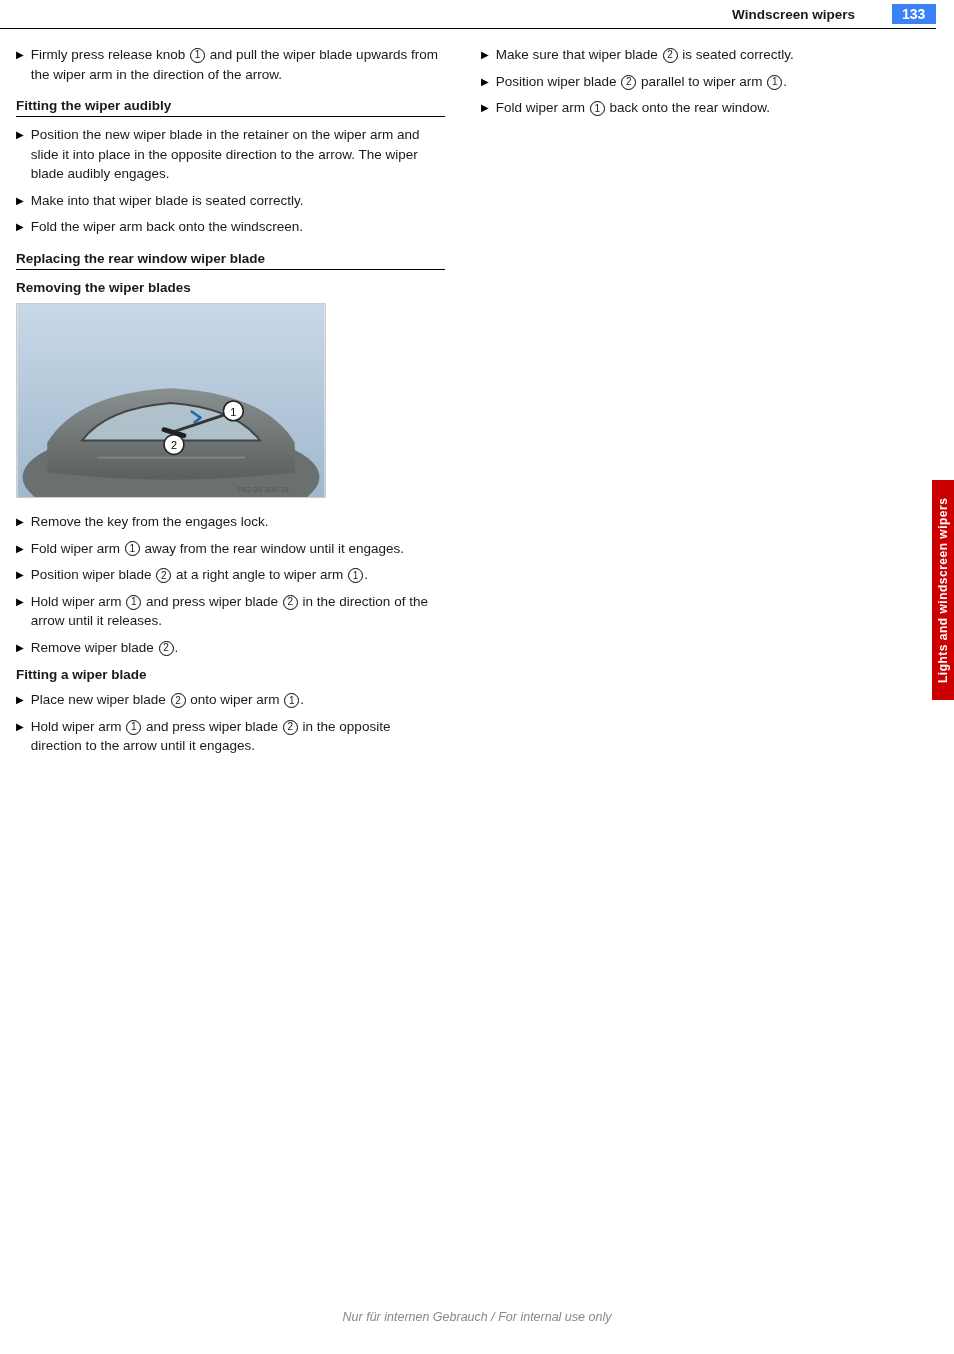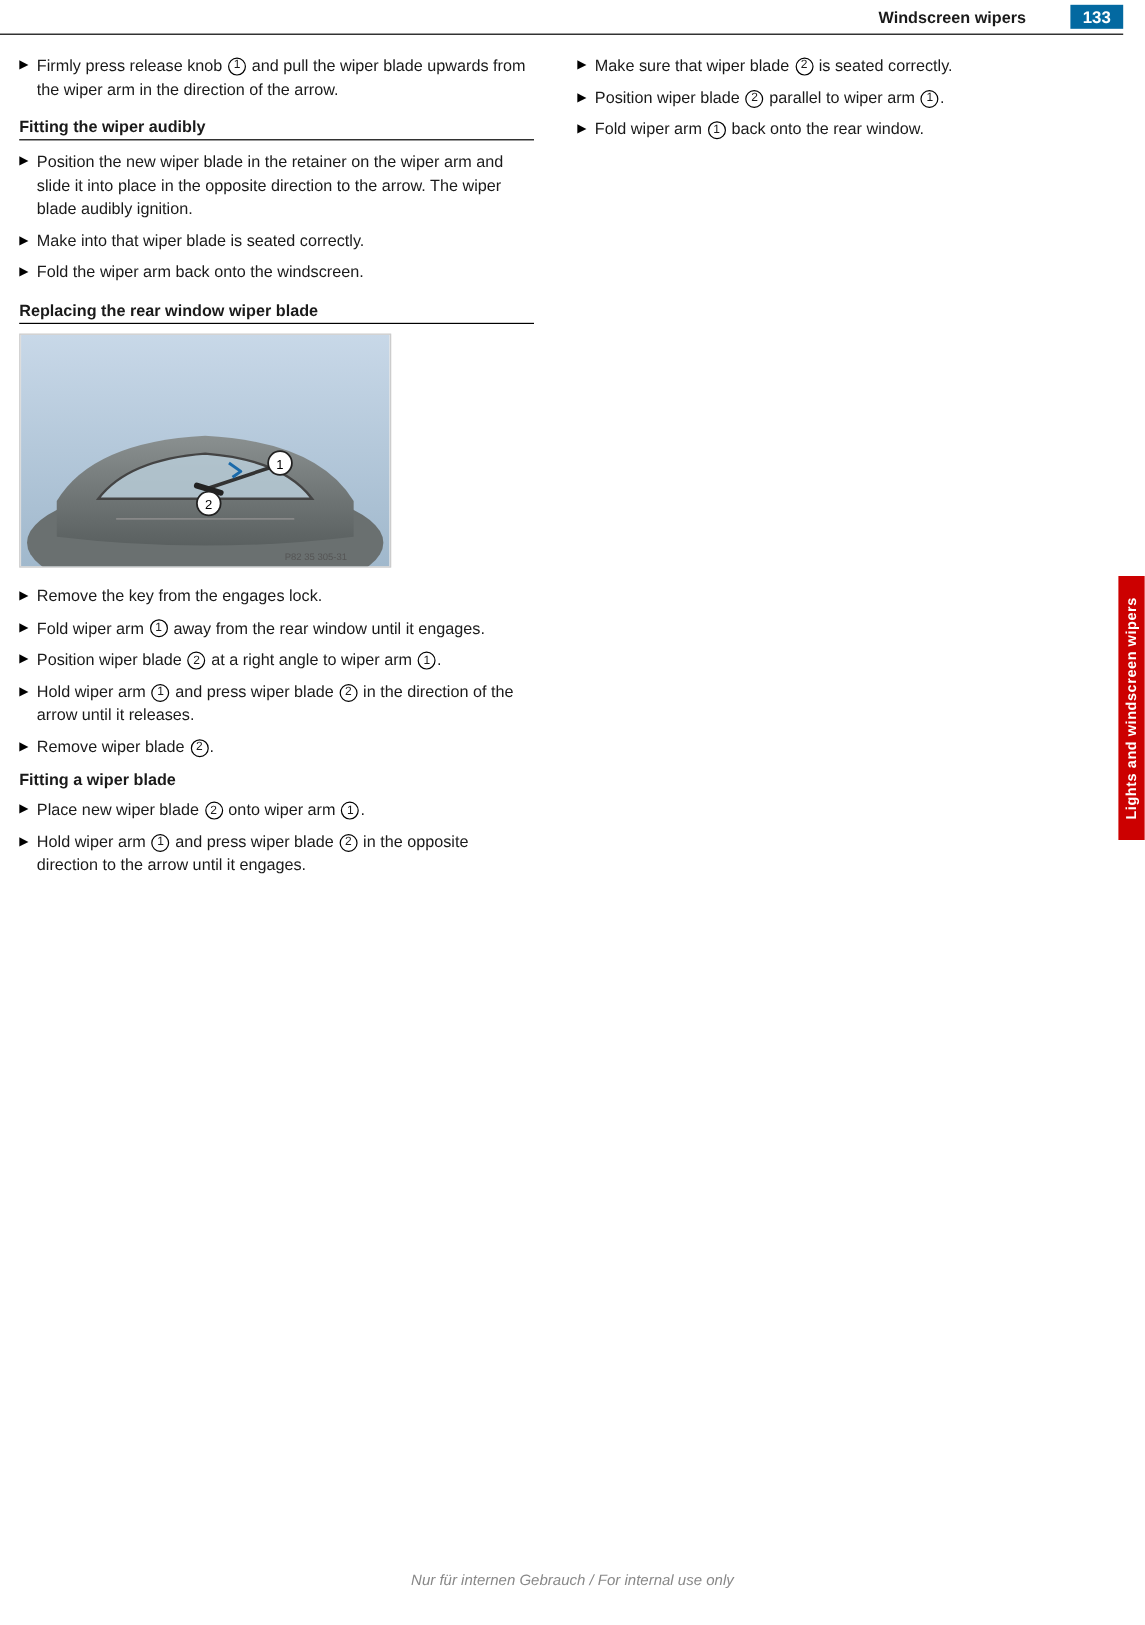--- a/index.html
+++ b/index.html
@@ -26,27 +26,26 @@
       gap: 25px;
     }
 
     .header-title {
       font-weight: bold;
       font-size: 13.5px;
       padding-right: 12px;
     }
 
     .page-number-box {
-      background: #0369a1;
+      background: #3b82f6;
       color: #fff;
       font-weight: bold;
       font-size: 14px;
       padding: 2px 10px;
       min-width: 44px;
-      text-align: center;
     }
 
     
     .side-tab {
       position: absolute;
       right: 0;
       top: 480px;
       width: 22px;
       background: #cc0000;
       writing-mode: vertical-rl;
@@ -185,21 +184,21 @@
       </span>
     </div>
 
     <div class="section-heading">
       <span>Fitting the wiper audibly</span>
     </div>
 
     <div class="bullet-item">
       <span class="bullet-arrow">▶</span>
       <span class="bullet-text">
-        Position the new wiper blade in the retainer on the wiper arm and slide it into place in the opposite direction to the arrow. The wiper blade audibly ignition.
+        Position the new wiper blade in the retainer on the wiper arm and slide it into place in the opposite direction to the arrow. The wiper blade audibly engages.
       </span>
     </div>
 
     <div class="bullet-item">
       <span class="bullet-arrow">▶</span>
       <span class="bullet-text">
         Make into that wiper blade is seated correctly.
       </span>
     </div>
 
@@ -207,20 +206,23 @@
       <span class="bullet-arrow">▶</span>
       <span class="bullet-text">
         Fold the wiper arm back onto the windscreen.
       </span>
     </div>
 
     <div class="section-heading">
       <span>Replacing the rear window wiper blade</span>
     </div>
 
+    <div class="sub-heading">
+      <span>Removing the wiper blades</span>
+    </div>
 
     <div class="wiper-image">
       <svg viewBox="0 0 310 195" xmlns="http://www.w3.org/2000/svg">
 
         <defs>
           <linearGradient id="skyGrad" x1="0" y1="0" x2="0" y2="1">
             <stop offset="0%" stop-color="#c8d8e8"></stop>
             <stop offset="100%" stop-color="#a0b8cc"></stop>
           </linearGradient>
           <linearGradient id="carGrad" x1="0" y1="0" x2="0" y2="1">

